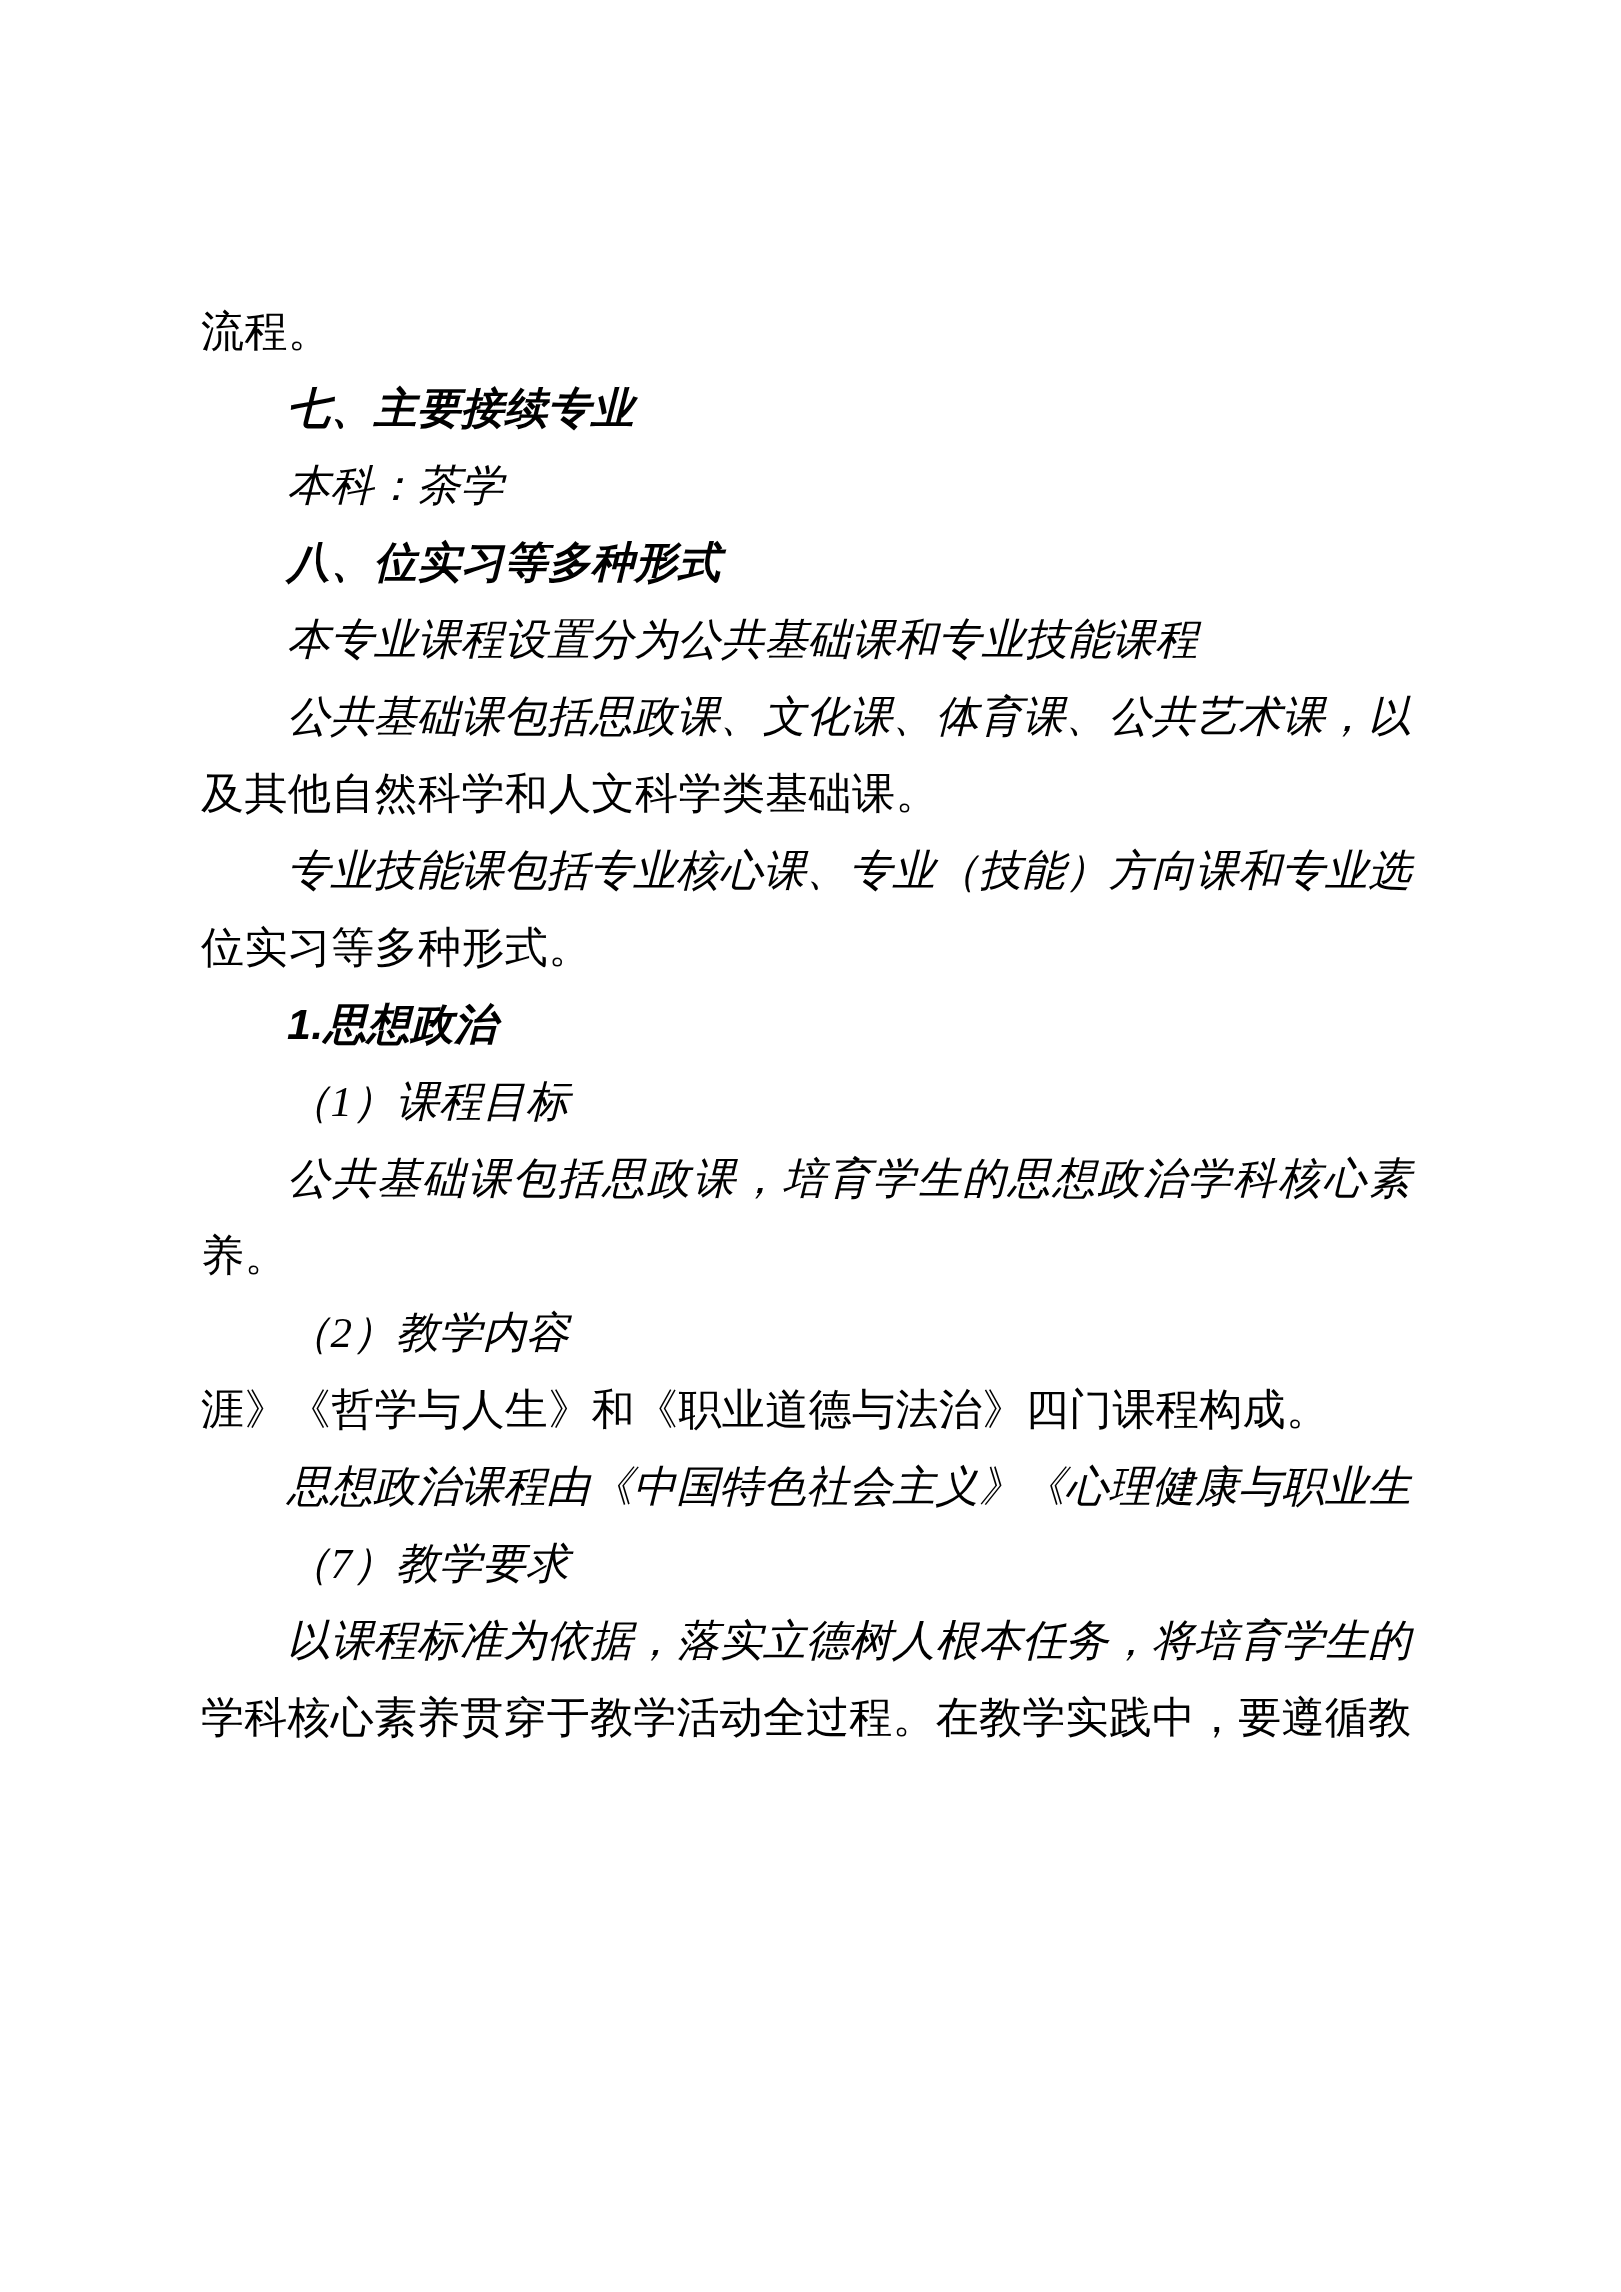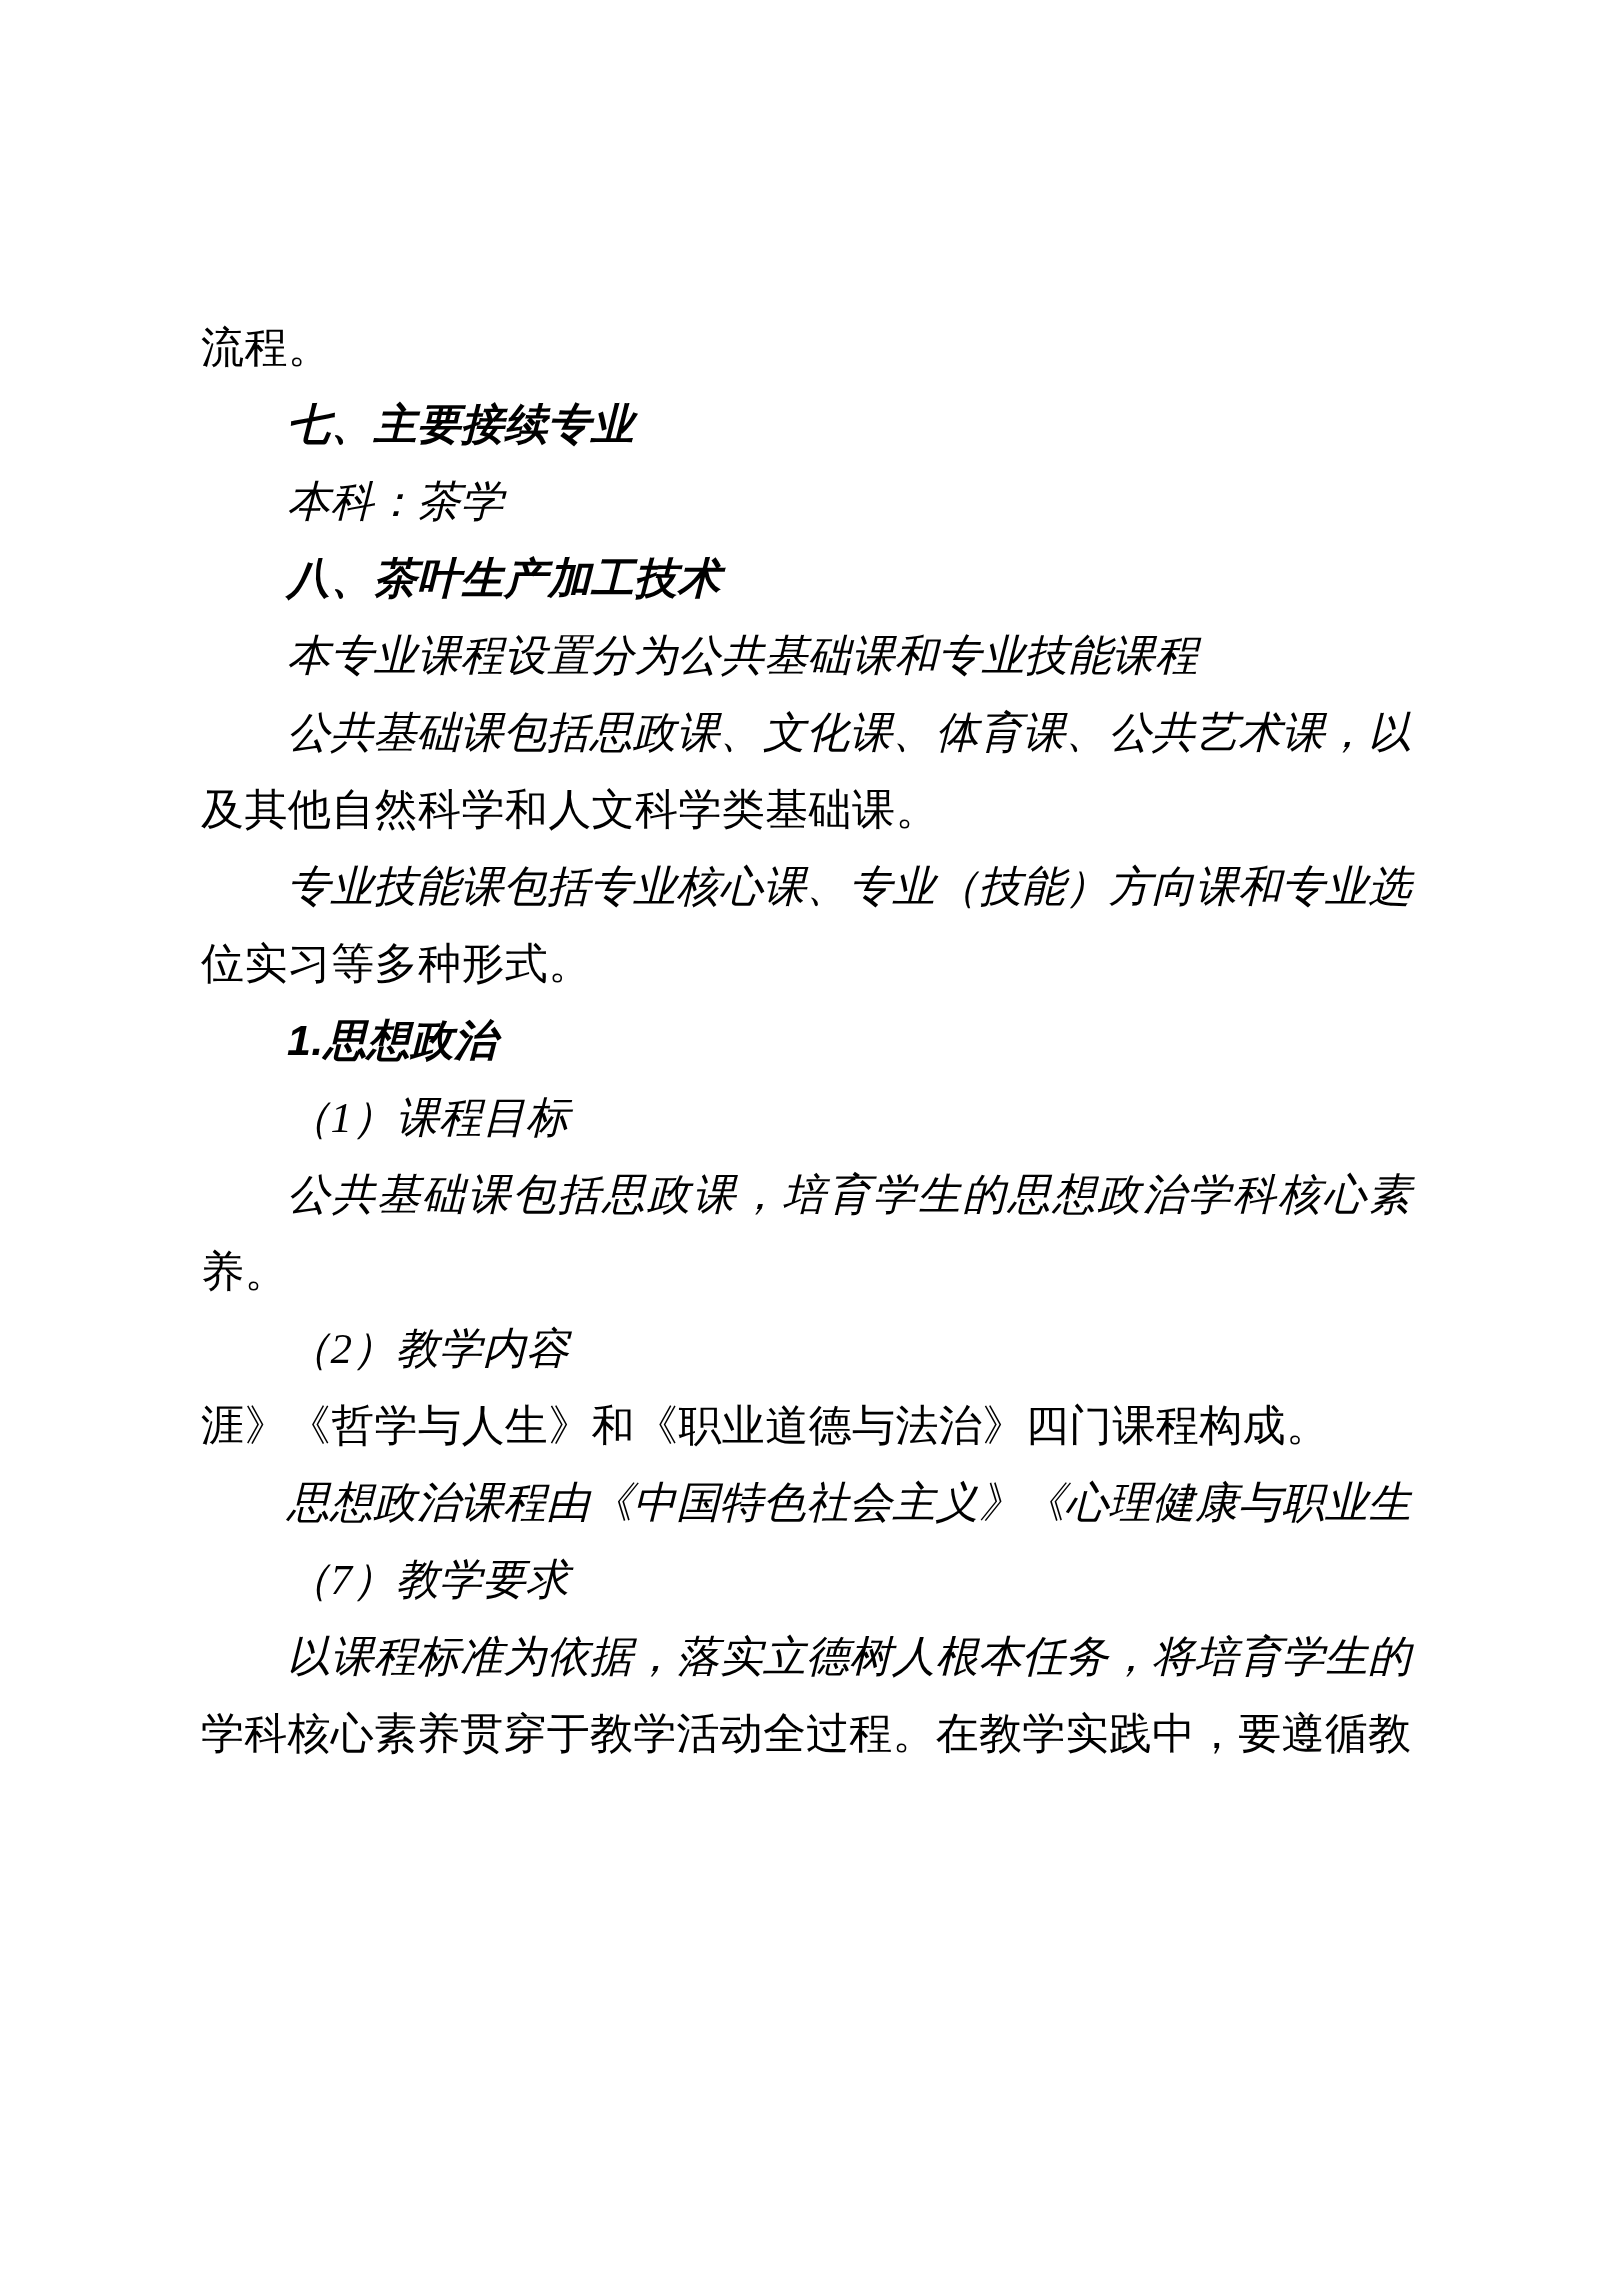--- a/index.html
+++ b/index.html
@@ -8,21 +8,21 @@
     height: 2293px;
     position: relative;
     background: #ffffff;
     color: #000000;
     font-family: "Liberation Serif", "DejaVu Serif", serif;
   }
   
   .page {
     position: absolute;
     left: 201px;
-    top: 309px;
+    top: 293px;
     width: 1210px;
   }
   .ln {
     height: 77px;
     line-height: 77px;
     font-size: 43px;
     letter-spacing: 0.4px;
     text-align: left;
   }
   
@@ -39,21 +39,21 @@
     font-weight: 700;
   }
 </style>
 </head>
 <body>
 
 <div class="page">
   <div class="ln">流程。</div>
   <div class="ln ind h">七、主要接续专业</div>
   <div class="ln ind">本科：茶学</div>
-  <div class="ln ind h">八、茶叶生产加工技术</div>
+  <div class="ln ind h">八、位实习等多种形式</div>
   <div class="ln ind">本专业课程设置分为公共基础课和专业技能课程</div>
   <div class="ln ind just">公共基础课包括思政课、文化课、体育课、公共艺术课，以</div>
   <div class="ln">及其他自然科学和人文科学类基础课。</div>
   <div class="ln ind just">专业技能课包括专业核心课、专业（技能）方向课和专业选</div>
   <div class="ln">位实习等多种形式。</div>
   <div class="ln ind h">1.思想政治</div>
   <div class="ln ind">（1）课程目标</div>
   <div class="ln ind just">公共基础课包括思政课，培育学生的思想政治学科核心素</div>
   <div class="ln">养。</div>
   <div class="ln ind">（2）教学内容</div>

